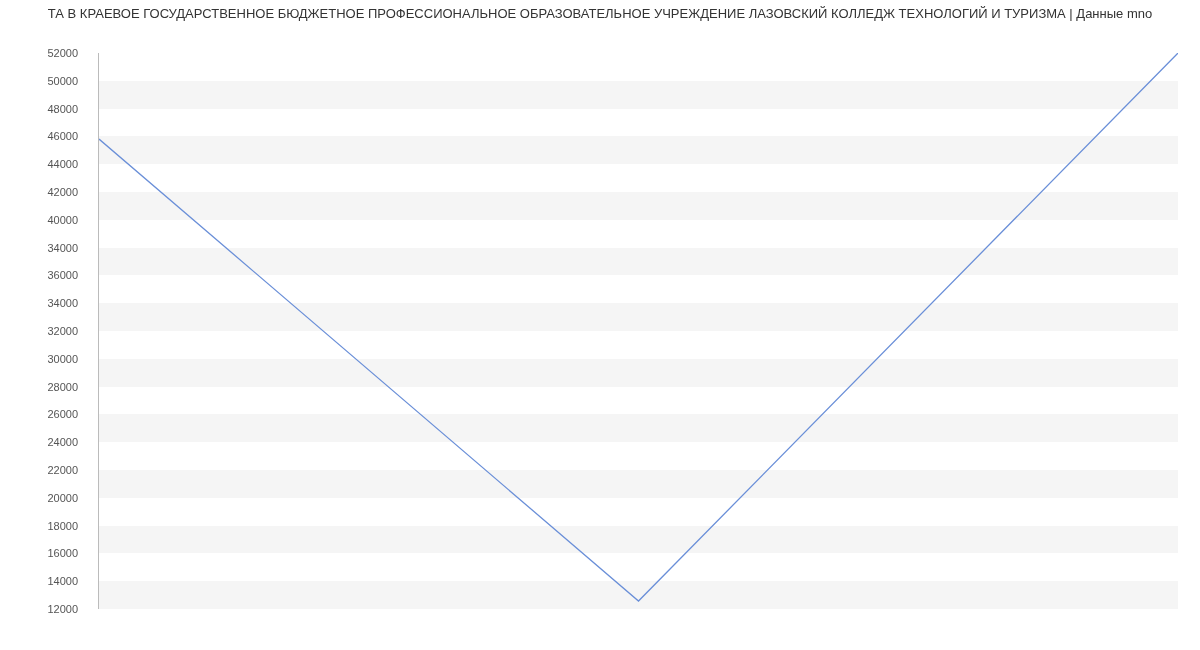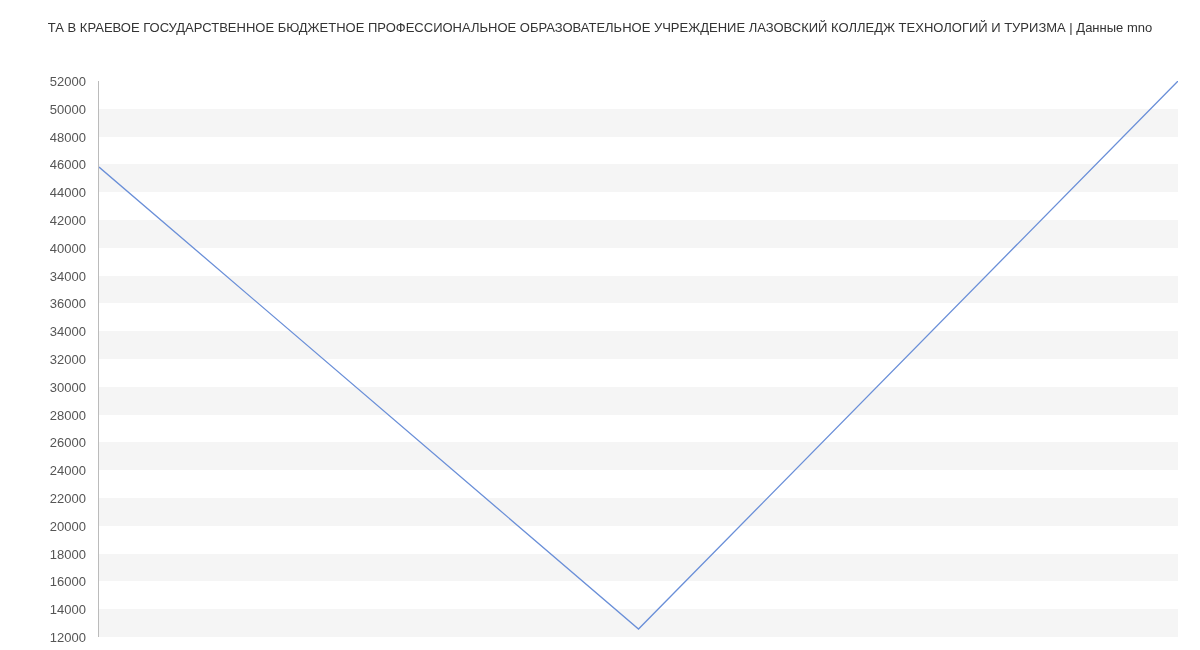--- a/index.html
+++ b/index.html
@@ -7,21 +7,21 @@
       font-family: Arial, sans-serif;
       background: #fff;
       width: 1200px;
       height: 650px;
       overflow: hidden;
     }
     .chart-title {
       font-size: 13px;
       color: #333;
       text-align: center;
-      padding: 20px 0;
+      padding: 6px 0;
       white-space: nowrap;
       overflow: hidden;
     }
     .chart-area {
       position: relative;
       width: 1200px;
       height: 620px;
     }
     .plot {
       position: absolute;
@@ -42,22 +42,22 @@
     .grid-line.even { background: #fff; }
     .y-labels {
       position: absolute;
       left: 0;
       top: 26px;
       width: 92px;
       height: 556px;
     }
     .y-label {
       position: absolute;
-      right: 6px;
-      font-size: 13px;
+      right: 14px;
+      font-size: 11px;
       color: #555;
       transform: translateY(-50%);
     }
     .x-labels {
       position: absolute;
       left: 98px;
       bottom: 18px;
       width: 1080px;
       height: 16px;
     }

